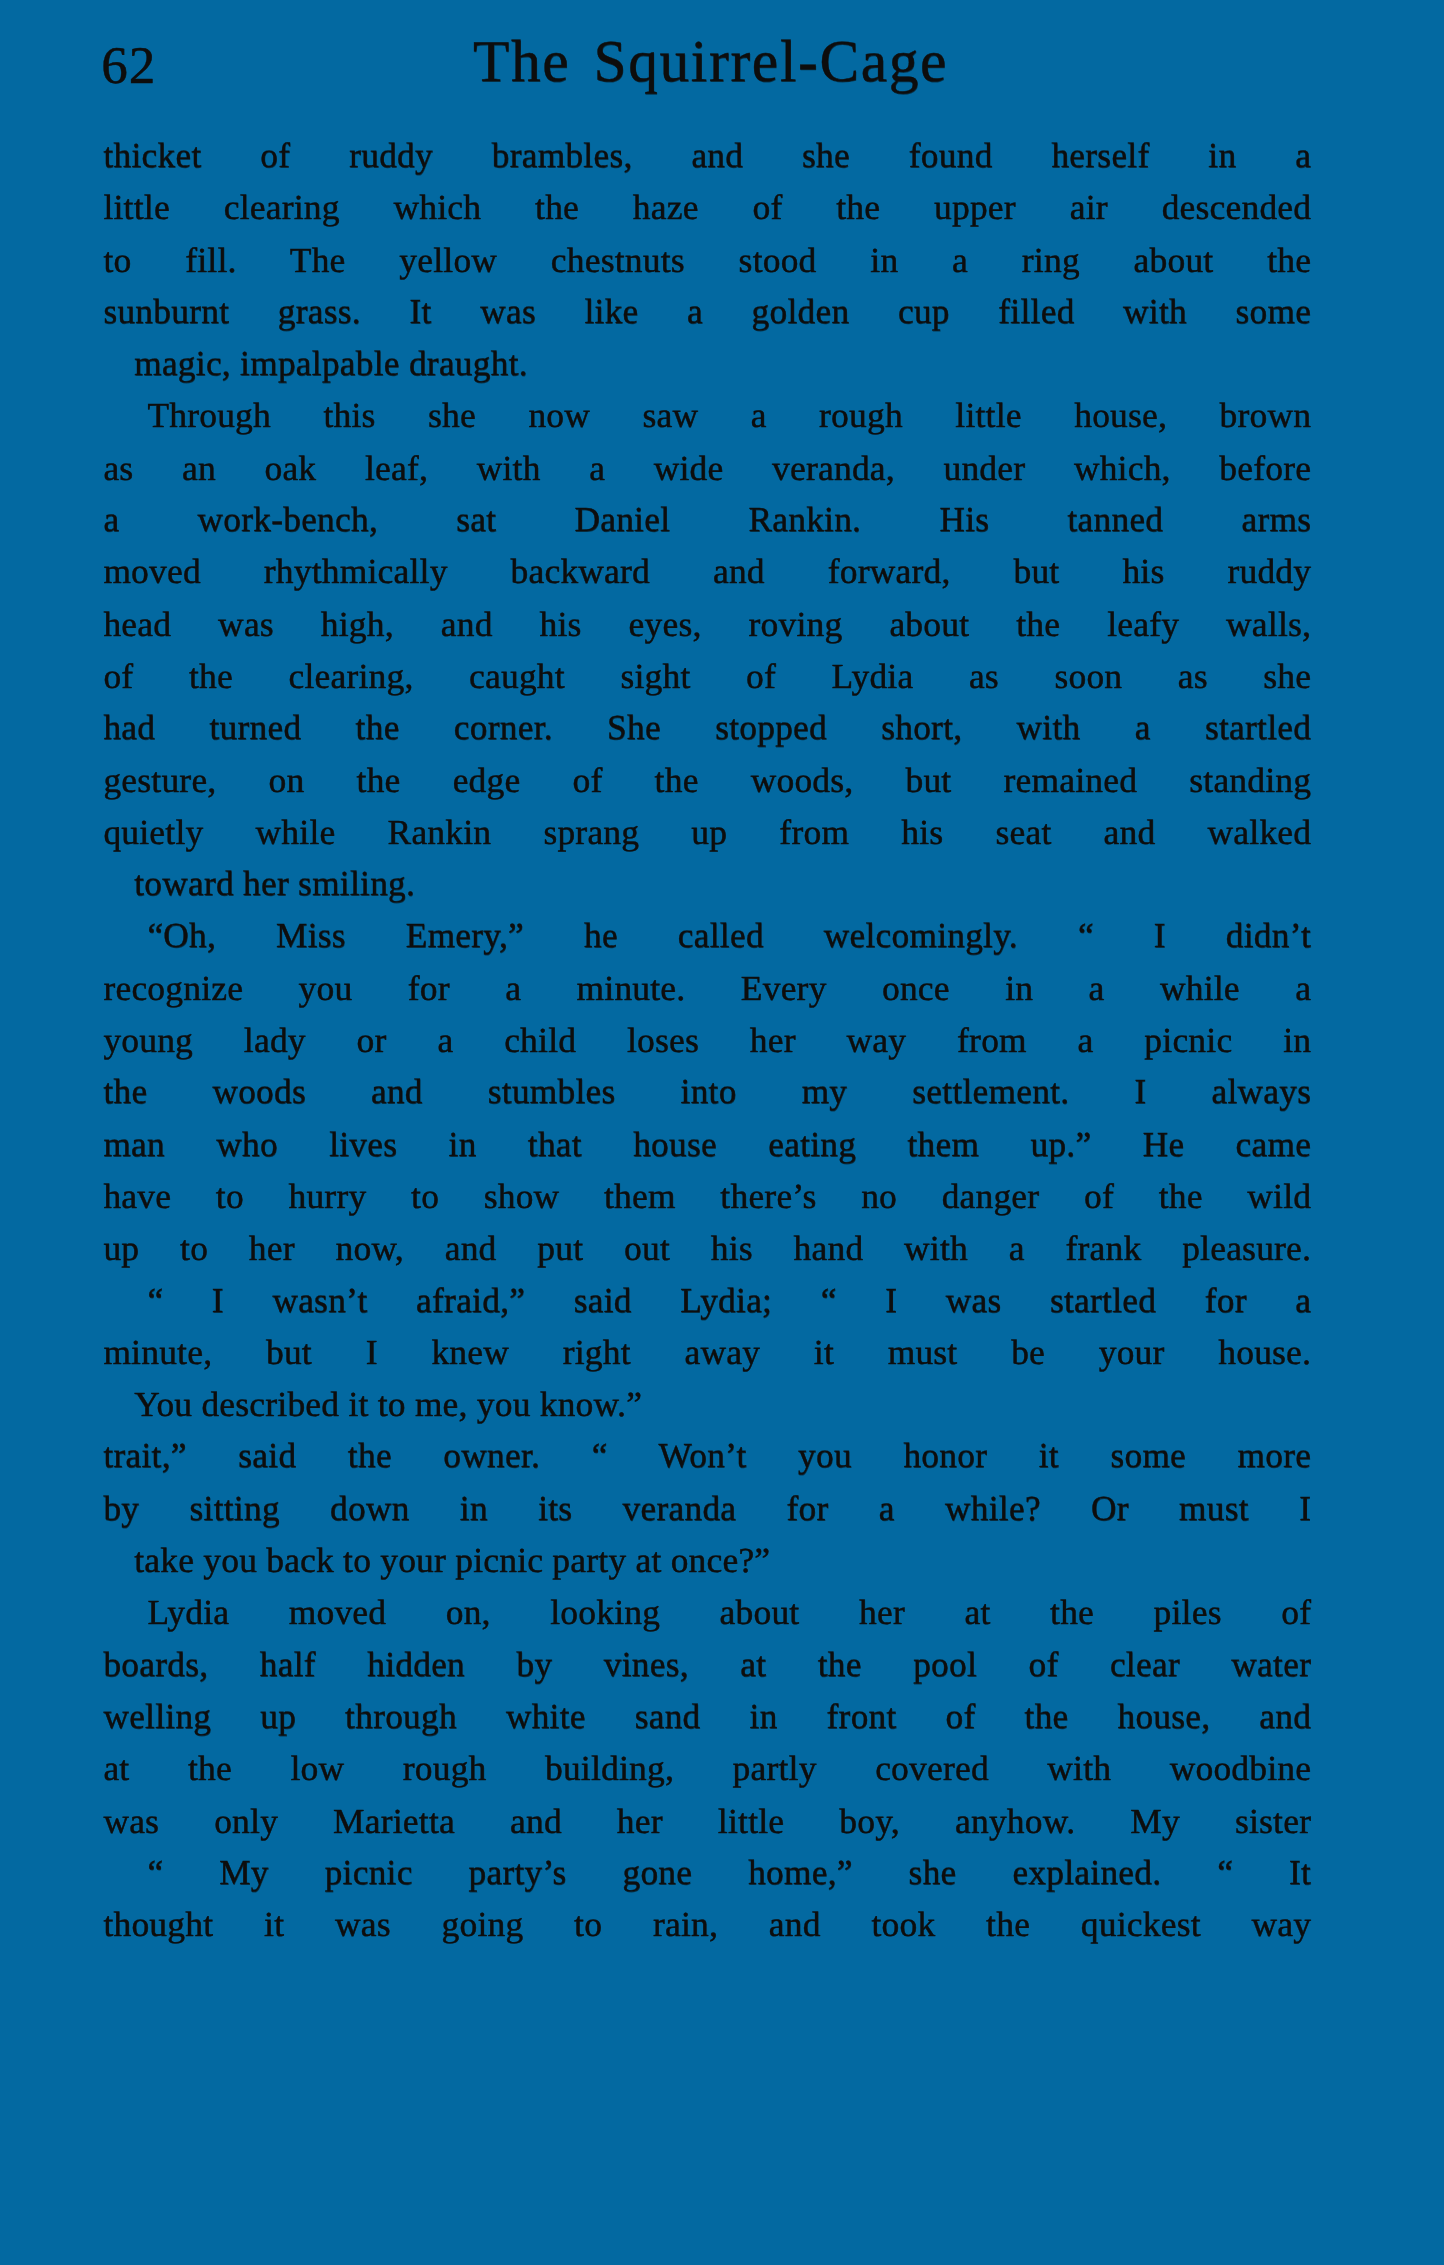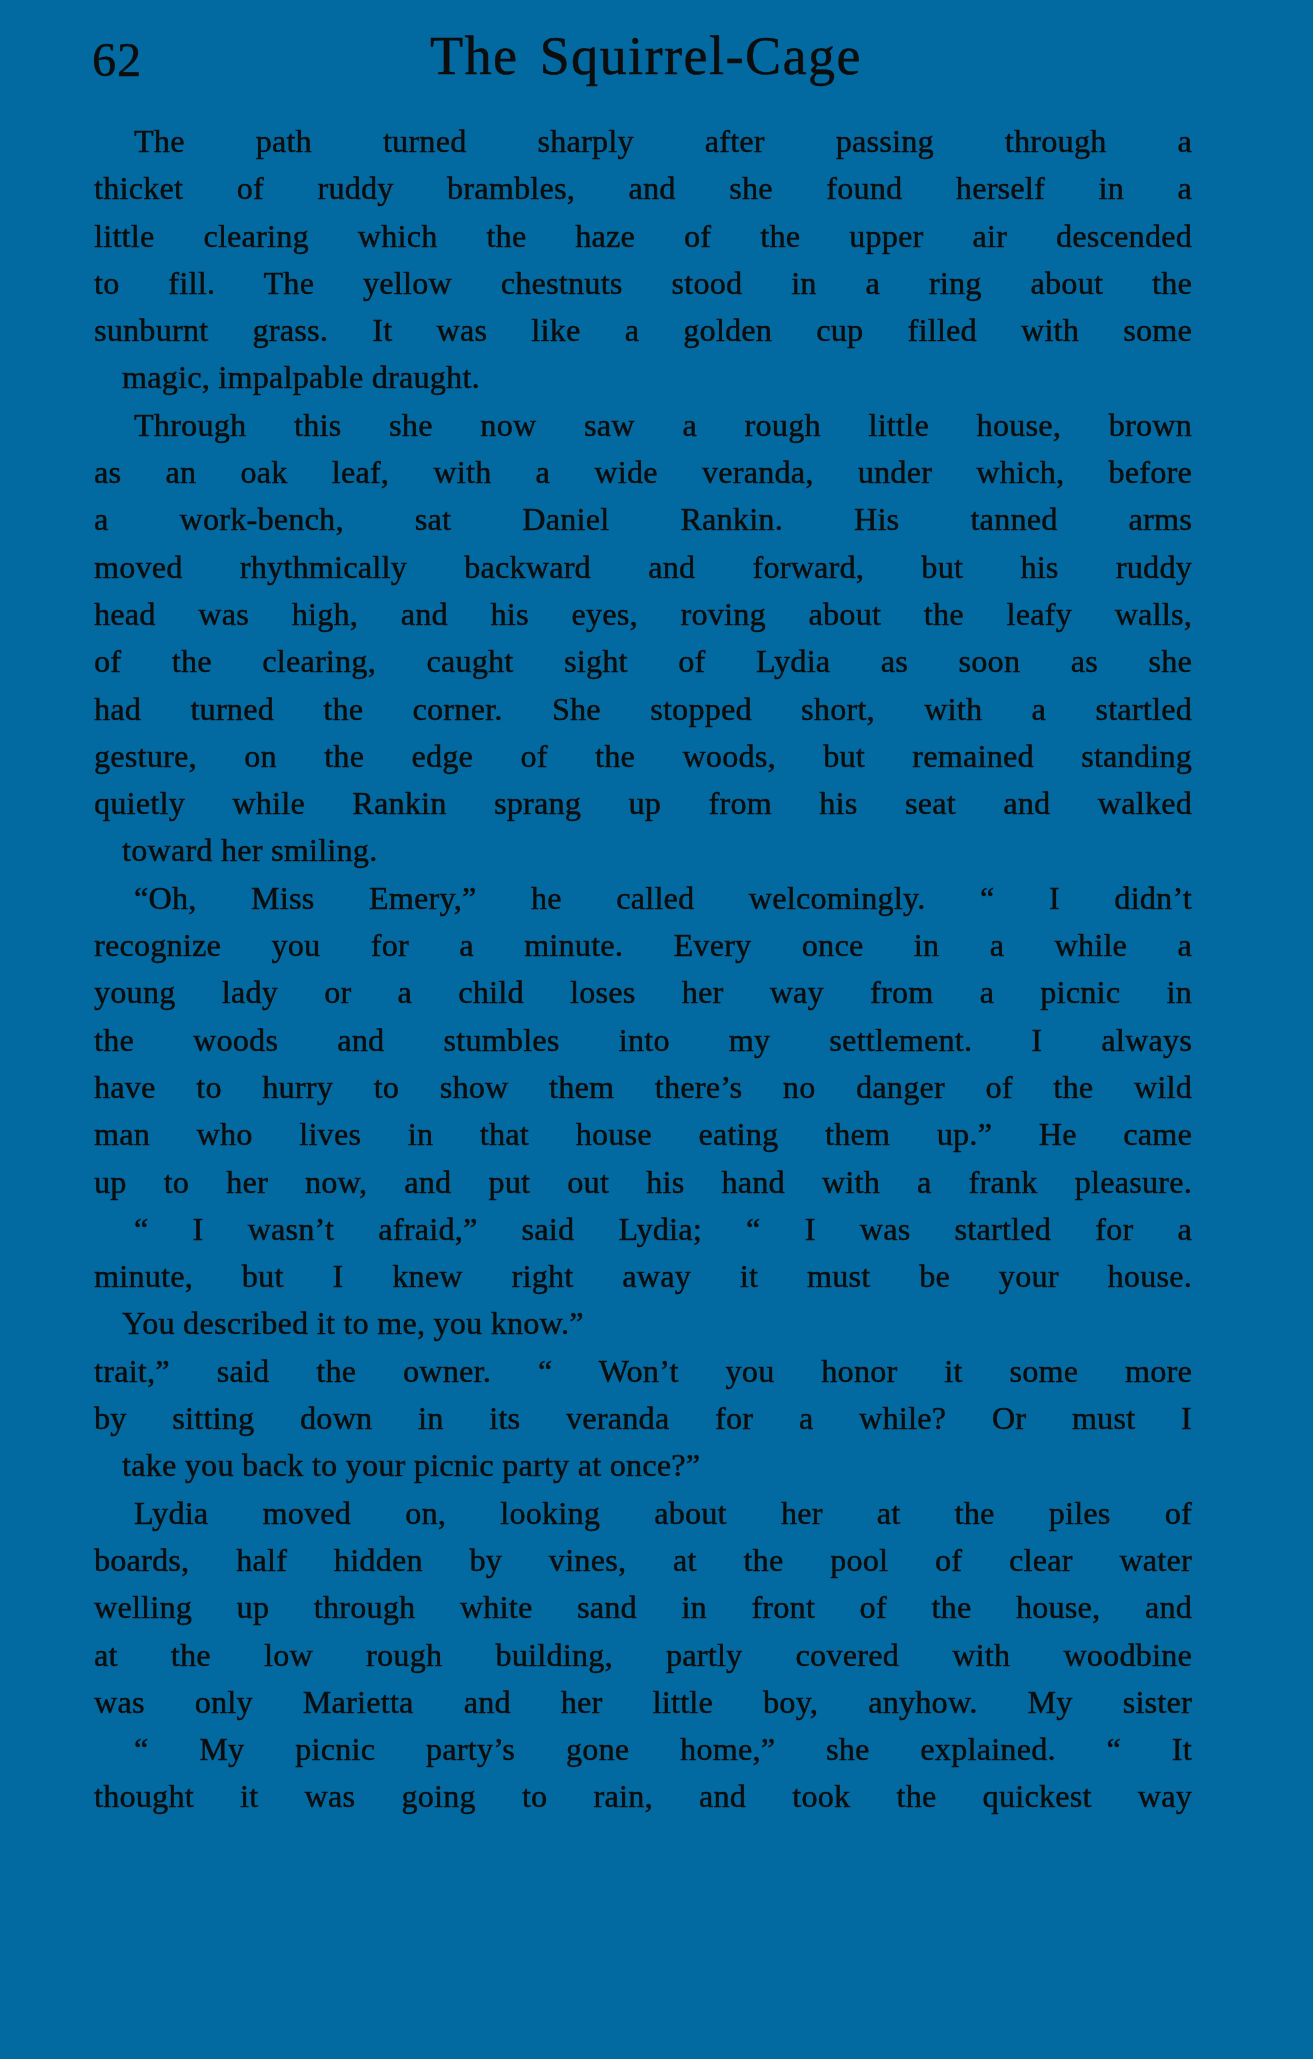--- a/index.html
+++ b/index.html
@@ -72,21 +72,20 @@
 <body>
 
 <div class="page">
 
   <div class="page-number ink">62</div>
   <div class="running-title ink">The Squirrel-Cage</div>
 
   <div class="body-text ink">
 
     <div class="para">
-      <div class="line indent">The path turned sharply after passing through a</div>
       <div class="line">thicket of ruddy brambles, and she found herself in a</div>
       <div class="line">little clearing which the haze of the upper air descended</div>
       <div class="line">to fill. The yellow chestnuts stood in a ring about the</div>
       <div class="line">sunburnt grass. It was like a golden cup filled with some</div>
       <div class="line pl">magic, impalpable draught.</div>
     </div>
 
     <div class="para">
       <div class="line indent">Through this she now saw a rough little house, brown</div>
       <div class="line">as an oak leaf, with a wide veranda, under which, before</div>
@@ -98,22 +97,22 @@
       <div class="line">gesture, on the edge of the woods, but remained standing</div>
       <div class="line">quietly while Rankin sprang up from his seat and walked</div>
       <div class="line pl">toward her smiling.</div>
     </div>
 
     <div class="para">
       <div class="line indent">“Oh, Miss Emery,” he called welcomingly. “ I didn’t</div>
       <div class="line">recognize you for a minute. Every once in a while a</div>
       <div class="line">young lady or a child loses her way from a picnic in</div>
       <div class="line">the woods and stumbles into my settlement. I always</div>
+      <div class="line">man who lives in that house eating them up.” He came</div>
       <div class="line">have to hurry to show them there’s no danger of the wild</div>
-      <div class="line">man who lives in that house eating them up.” He came</div>
       <div class="line">up to her now, and put out his hand with a frank pleasure.</div>
     </div>
 
     <div class="para">
       <div class="line indent">“ I wasn’t afraid,” said Lydia; “ I was startled for a</div>
       <div class="line">minute, but I knew right away it must be your house.</div>
       <div class="line pl">You described it to me, you know.”</div>
     </div>
 
     <div class="para">

